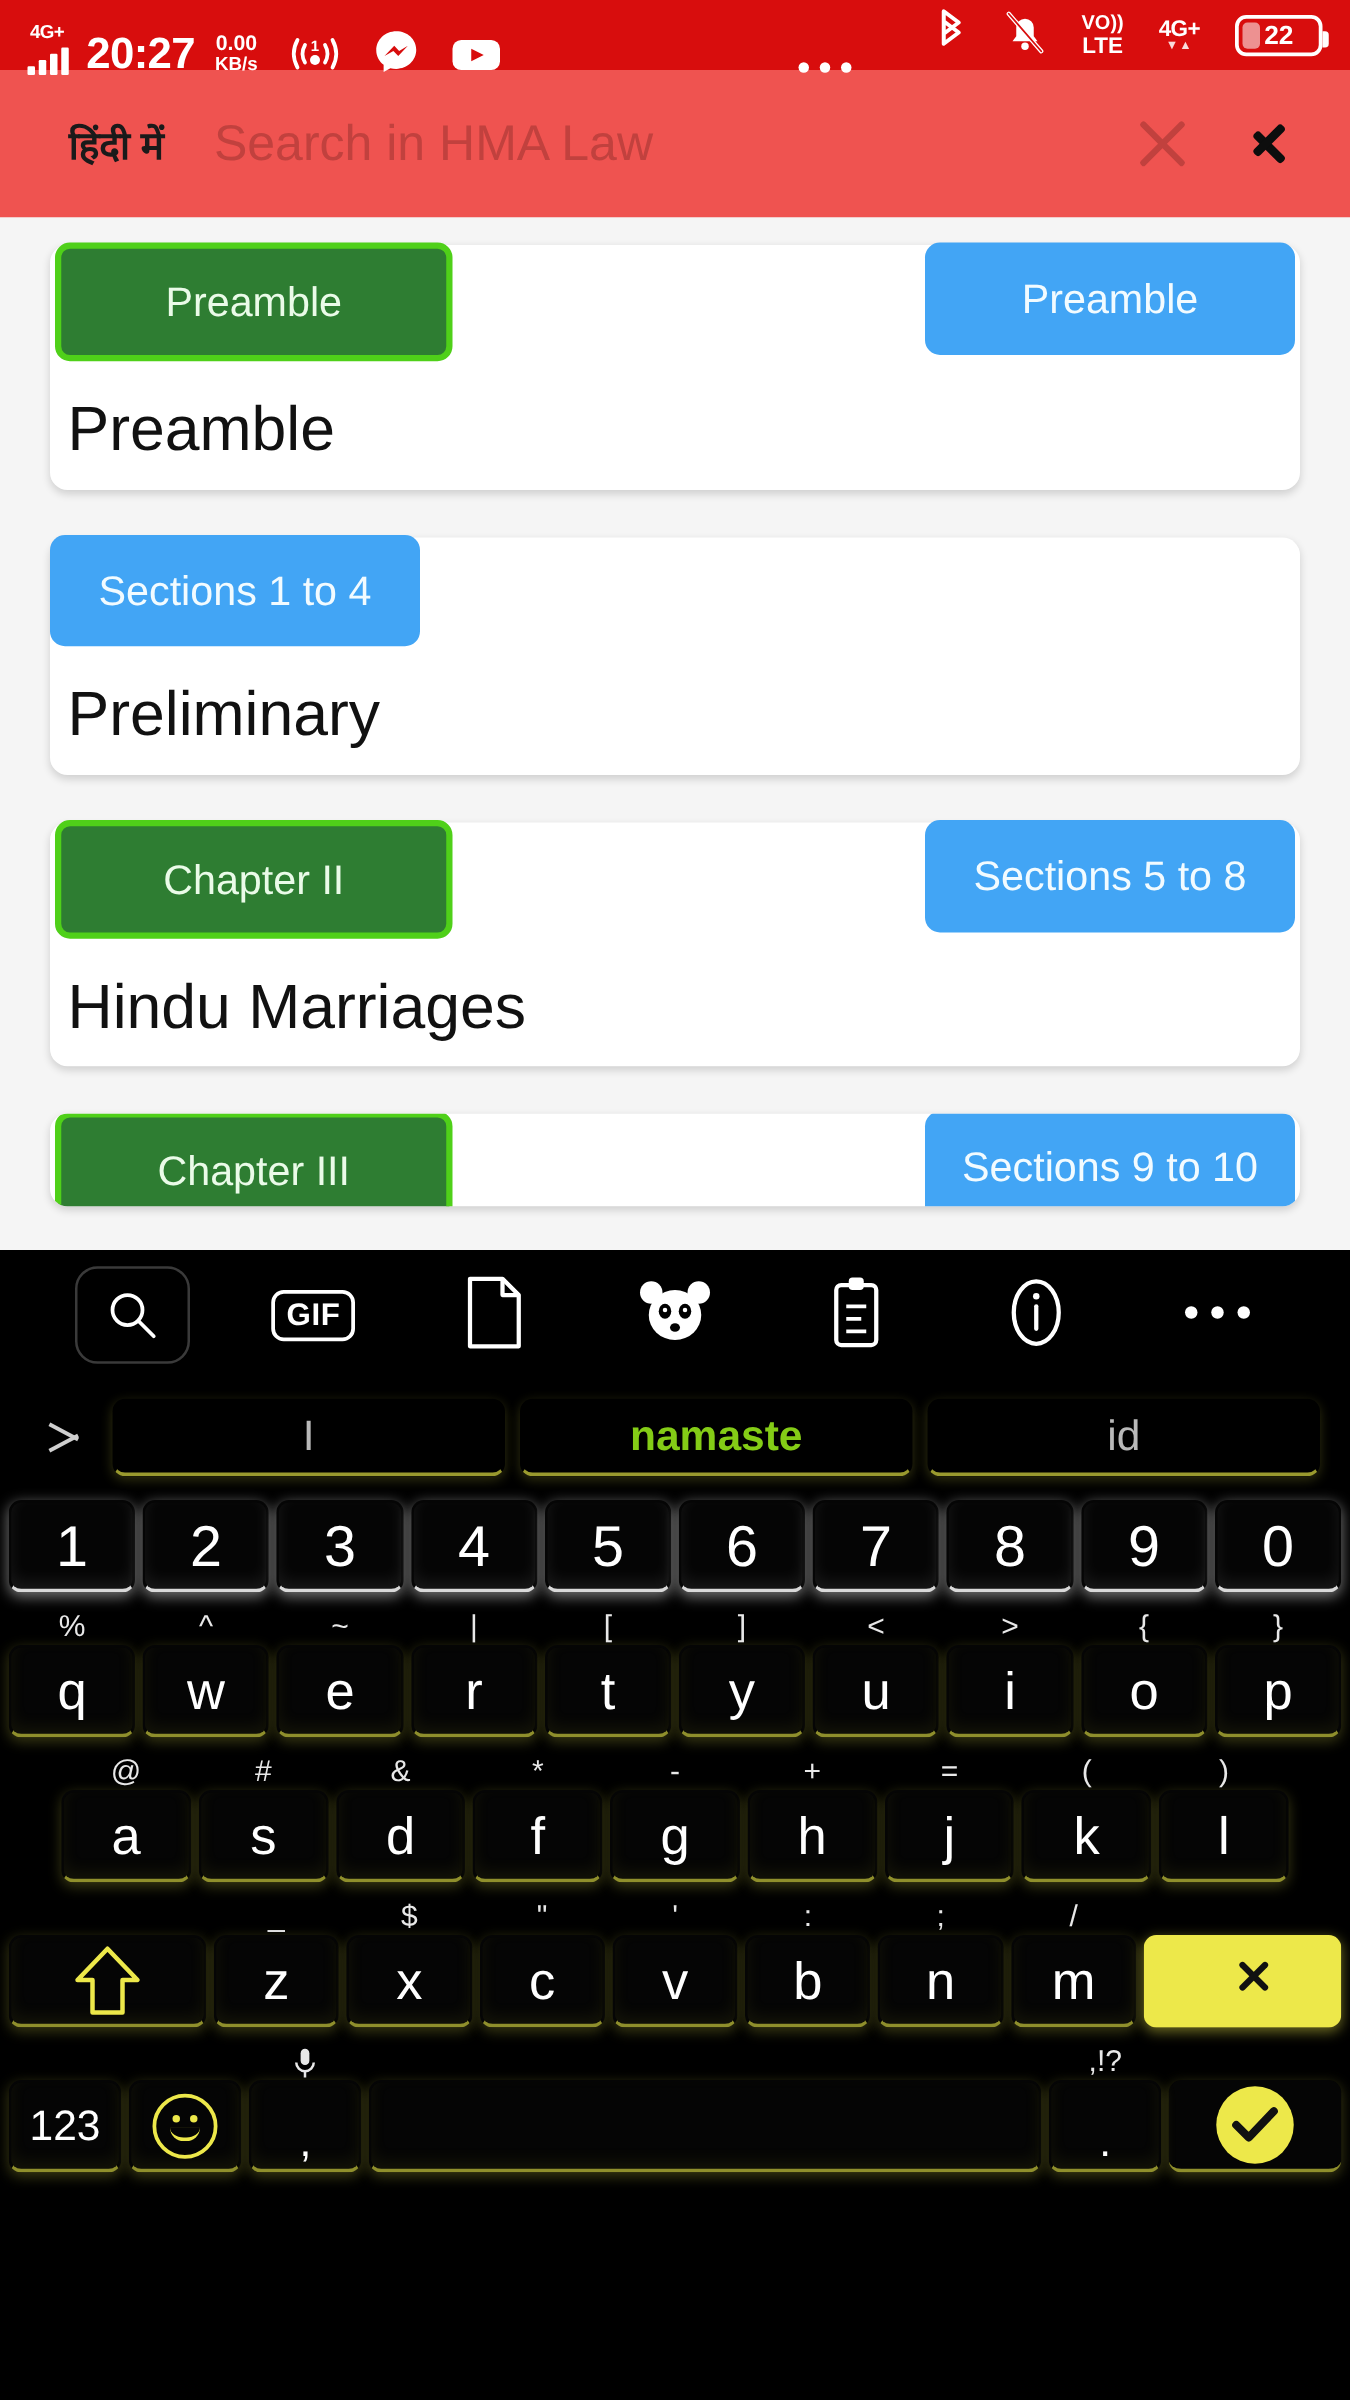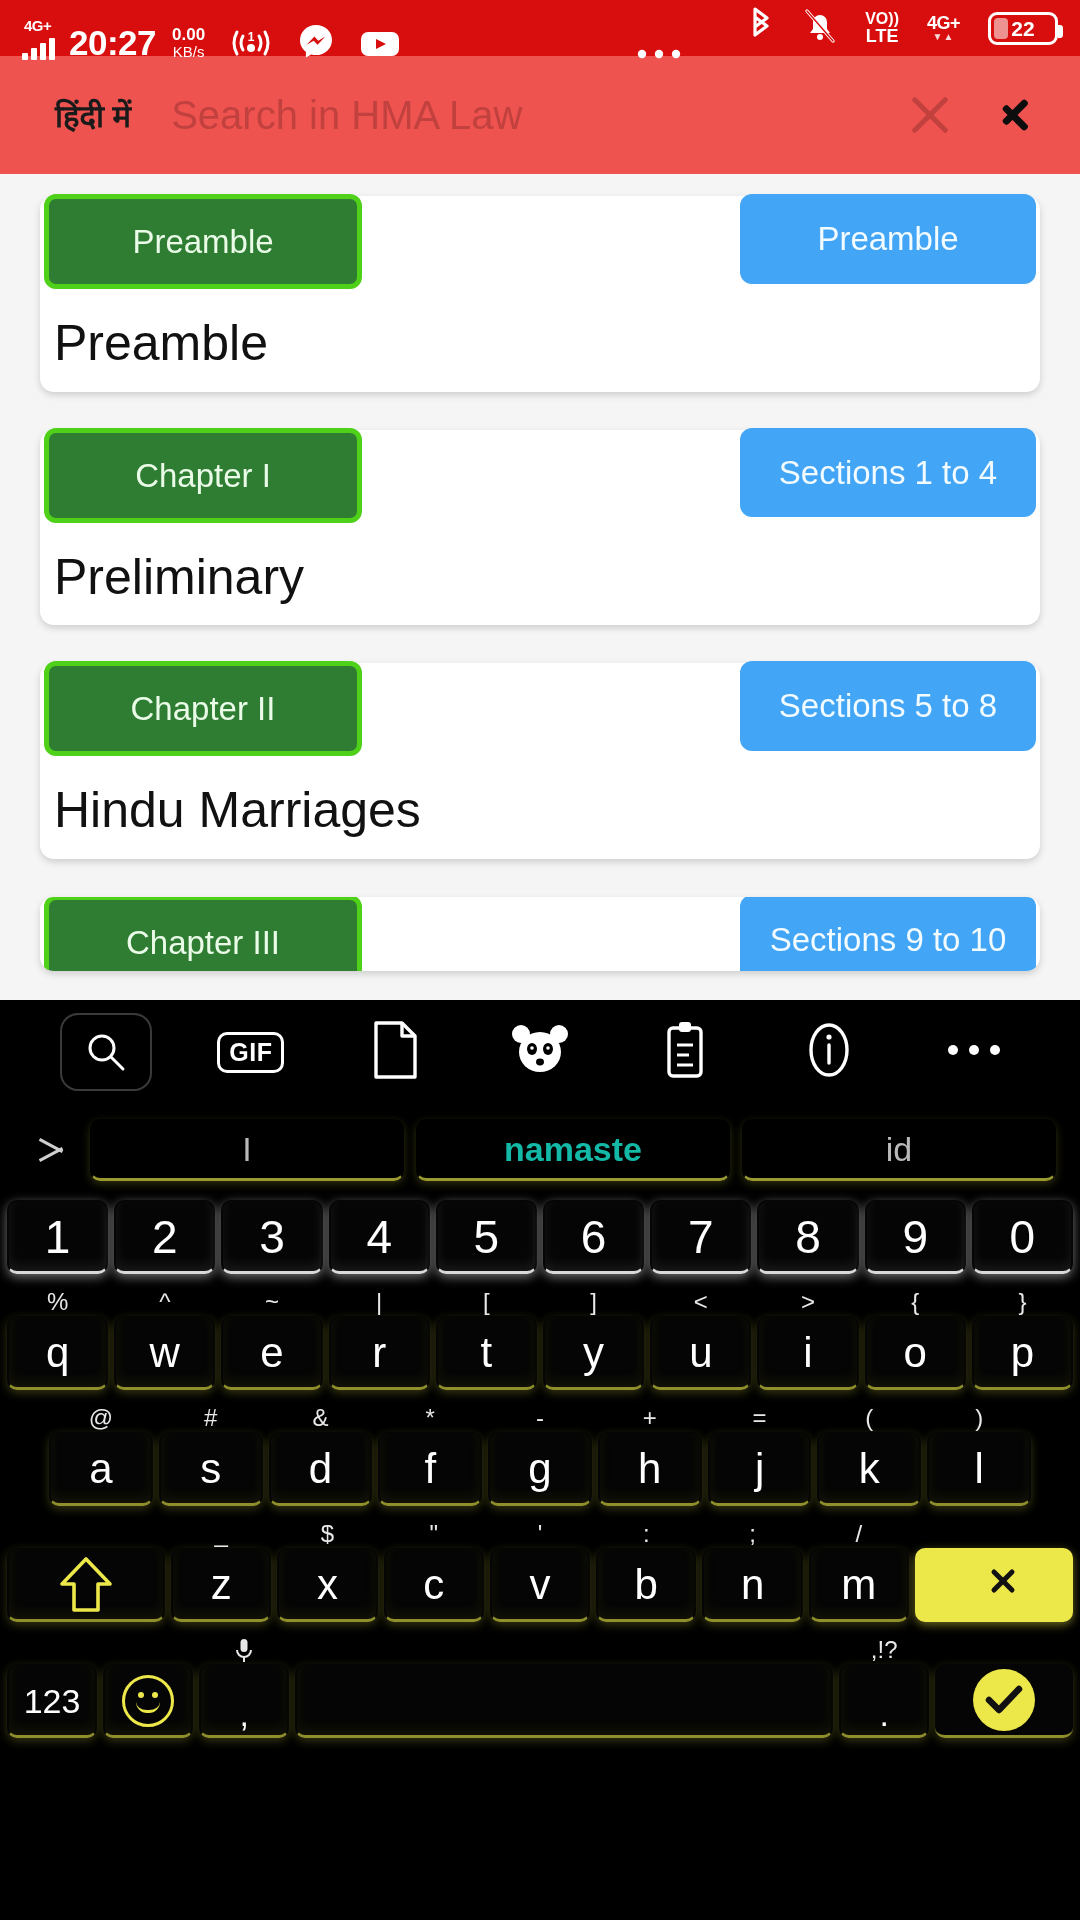--- a/index.html
+++ b/index.html
@@ -25,21 +25,21 @@
     position:absolute; top:-2px; left:2px;
     font-size:15px; font-weight:700; letter-spacing:-.5px; line-height:1;
   }
   .bars{ display:flex; align-items:flex-end; gap:3px; margin-top:14px;}
   .bars i{ display:block; width:6px; background:#fff; border-radius:1px; }
   .bars i:nth-child(1){height:7px;} .bars i:nth-child(2){height:12px;}
   .bars i:nth-child(3){height:17px;} .bars i:nth-child(4){height:22px;}
   .clock{ font-size:35px; font-weight:700; letter-spacing:-.5px; line-height:1; margin-left:4px;}
   .netspeed{ display:flex; flex-direction:column; align-items:center; line-height:1.05; margin-left:6px;}
   .netspeed b{ font-size:17px; font-weight:700;margin-top:30px; }
-  .netspeed span{ font-size:15px; font-weight:400;text-align:center; }
+  .netspeed span{ font-size:15px; font-weight:700;text-align:center; }
   .sb-ic{ margin-left:14px; display:flex; align-items:center; }
   .sb-right{ margin-left:auto; display:flex; align-items:center; gap:28px; }
   .volte{ display:flex; flex-direction:column; align-items:center; line-height:1.0; font-weight:700;}
   .volte b{font-size:16px;} .volte span{font-size:18px;}
   .g4{ display:flex; flex-direction:column; align-items:center; line-height:1; }
   .g4 b{ font-size:18px; font-weight:700; letter-spacing:-.5px;}
   .g4 .arr{ font-size:10px; letter-spacing:1px; opacity:.85; }
   .battery{
     width:70px; height:33px; border:3px solid #fff; border-radius:9px;
     display:flex; align-items:center; position:relative; padding:3px;
@@ -154,21 +154,21 @@
   .collapse i:last-child { transform:rotate(-28deg); }
   .sugg{
     flex:1; height:62px; margin:0 6px;
     display:flex; align-items:center; justify-content:center;
     font-size:34px; color:#b9b9b9;
     border:2px solid transparent;
     border-bottom:3px solid #9a9a2e;
     border-radius:10px;
     box-shadow:0 3px 9px rgba(190,190,60,.25);
   }
-  .sugg.active{ color:#14b8a6; font-weight:700; }
+  .sugg.active{ color:#84cc16; font-weight:700; }
 
   .krow{ display:flex; justify-content:center; align-items:center; padding:0 4px; }
   .key{
     position:relative; flex:1; margin:4px 3px; height:74px;
     display:flex; align-items:center; justify-content:center;
     border-radius:10px; background:#050505;
     border:2px solid transparent;
     border-bottom:3px solid #8f8f2c;
     box-shadow:0 3px 10px rgba(180,180,60,.30), inset 0 -6px 12px rgba(150,150,40,.10);
     font-size:42px; color:#fff; line-height:1;
@@ -307,21 +307,20 @@
   <div class="card">
     <div class="card-row">
       <div class="chip-green">Preamble</div>
       <div class="chip-blue">Preamble</div>
     </div>
     <div class="card-title">Preamble</div>
   </div>
 
   <div class="card">
     <div class="card-row">
-      <div class="chip-green">Chapter I</div>
       <div class="chip-blue">Sections 1 to 4</div>
     </div>
     <div class="card-title">Preliminary</div>
   </div>
 
   <div class="card">
     <div class="card-row">
       <div class="chip-green">Chapter II</div>
       <div class="chip-blue">Sections 5 to 8</div>
     </div>

